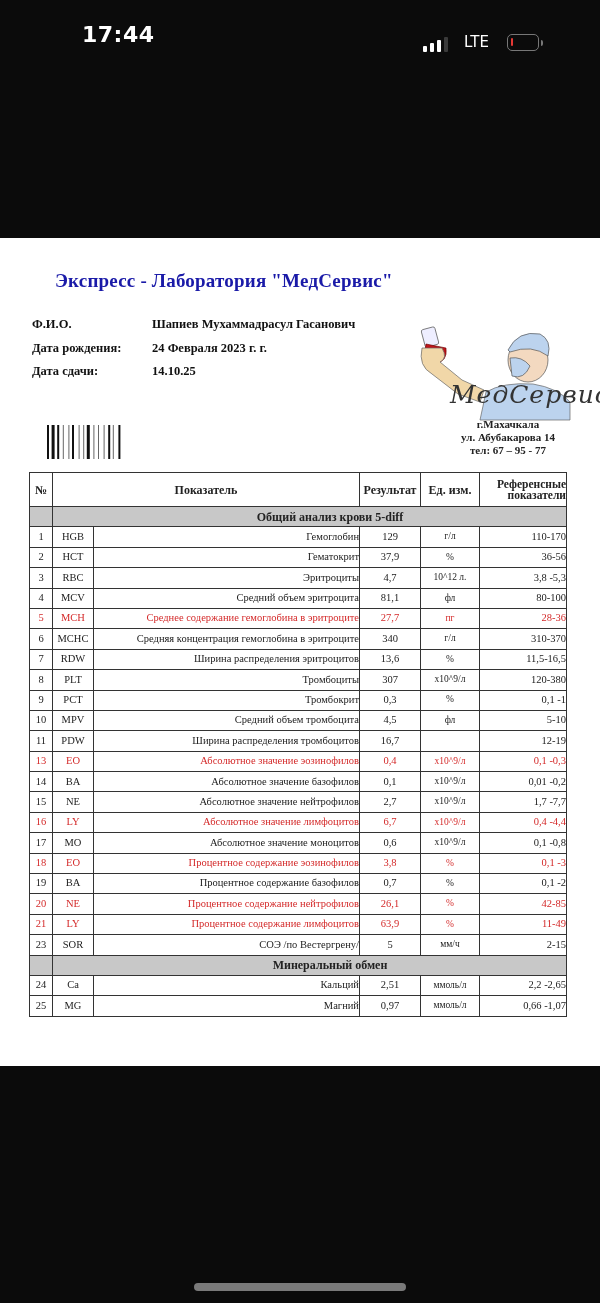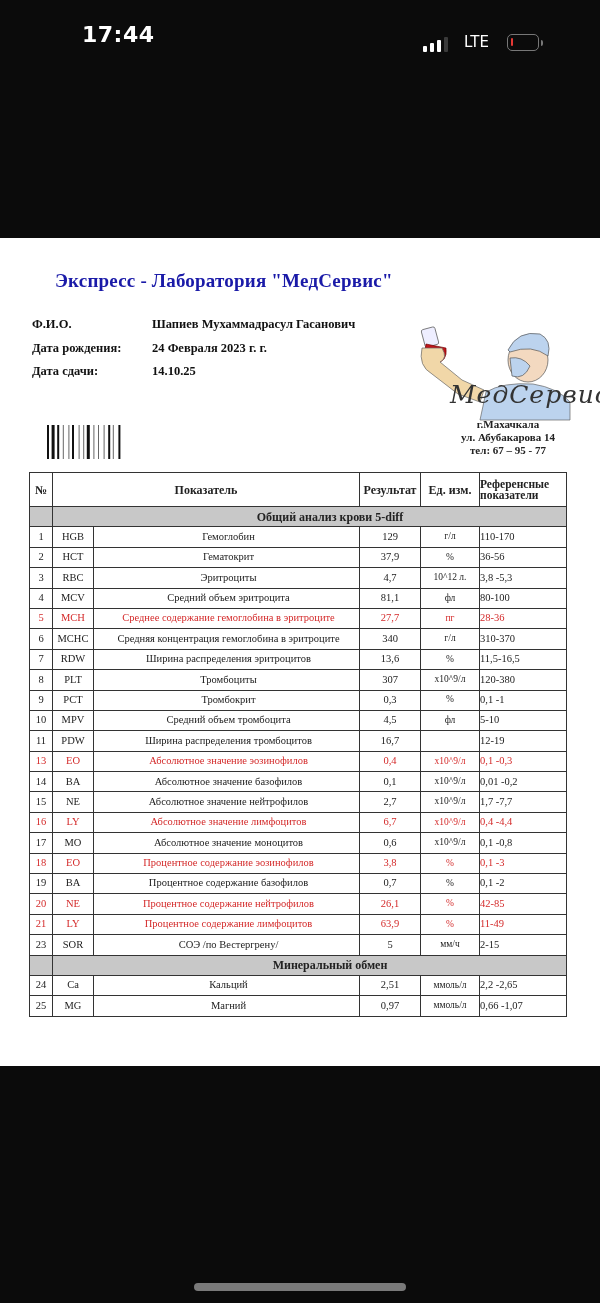--- a/index.html
+++ b/index.html
@@ -28,24 +28,24 @@
   .logo-addr { position: absolute; left: 438px; width: 140px; text-align: center; font-size: 11px; font-weight: bold; color: #222; }
 
   .barcode { position: absolute; left: 45px; top: 183px; width: 104px; height: 42px; }
 
   table.results { position: absolute; left: 29px; top: 234px; width: 538px; border-collapse: collapse; font-size: 10.5px; color: #222; }
   table.results td, table.results th { border: 1px solid #333; padding: 0; height: 19.4px; line-height: 1; }
   table.results th { font-weight: bold; font-size: 12px; height: 33px; }
   table.results th.ref { font-size: 11.5px; line-height: 0.95; }
   .c-no { width: 22px; text-align: center; }
   .c-code { width: 40px; text-align: center; }
-  .c-name { text-align: center; padding-left: 4px !important; }
+  .c-name { text-align: right; padding-left: 4px !important; }
   .c-res { width: 60px; text-align: center; }
   .c-unit { width: 58px; text-align: center; font-size: 9.5px; margin-left: 29px; }
-  .c-ref { width: 86px; text-align: left; }
+  .c-ref { width: 86px; text-align: right; }
   tr.section td.sec-title { background: #c8c8c8; text-align: center; font-weight: bold; font-size: 12px; padding-left: 41px; }
   tr.section td.sec-no { background: #c8c8c8; }
   tr.abnormal td { color: #d42a2a; }
 
   .home-indicator { position: absolute; left: 194px; top: 1283px; width: 212px; height: 8px; border-radius: 4px; background: #7a7a7a; }
 </style>
 </head>
 <body>
 
 <div class="status-bar">

